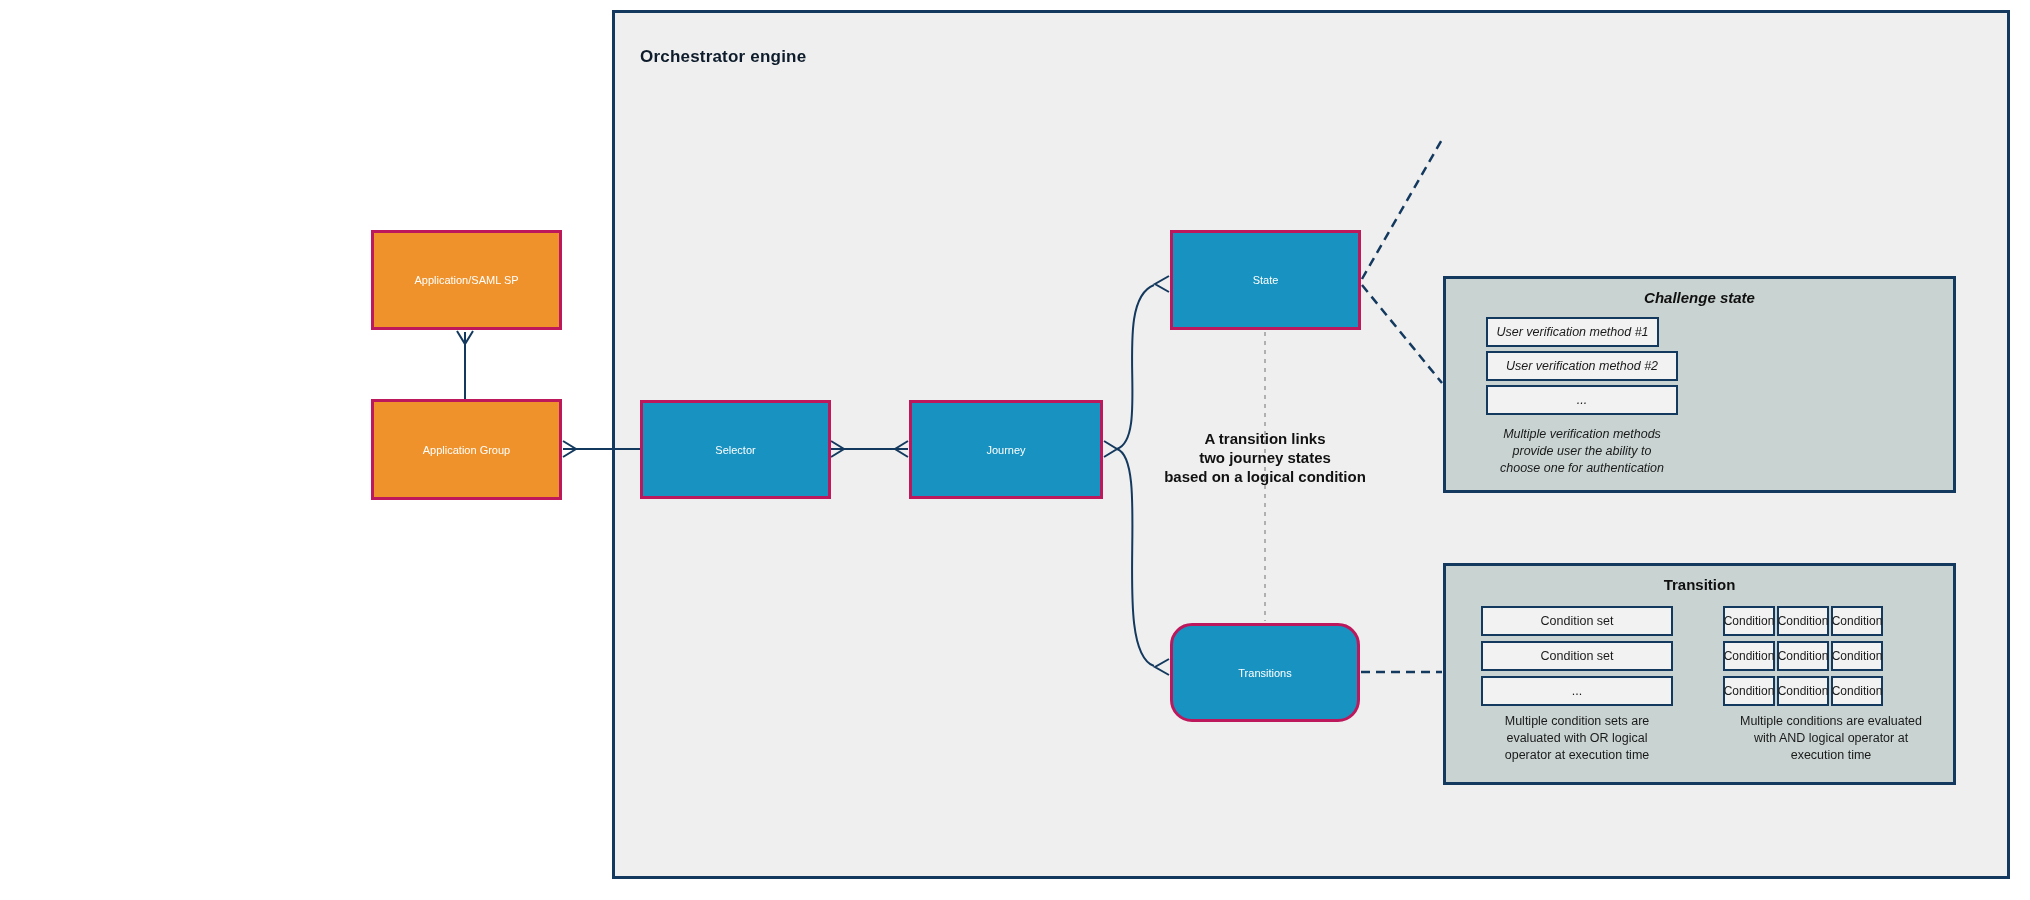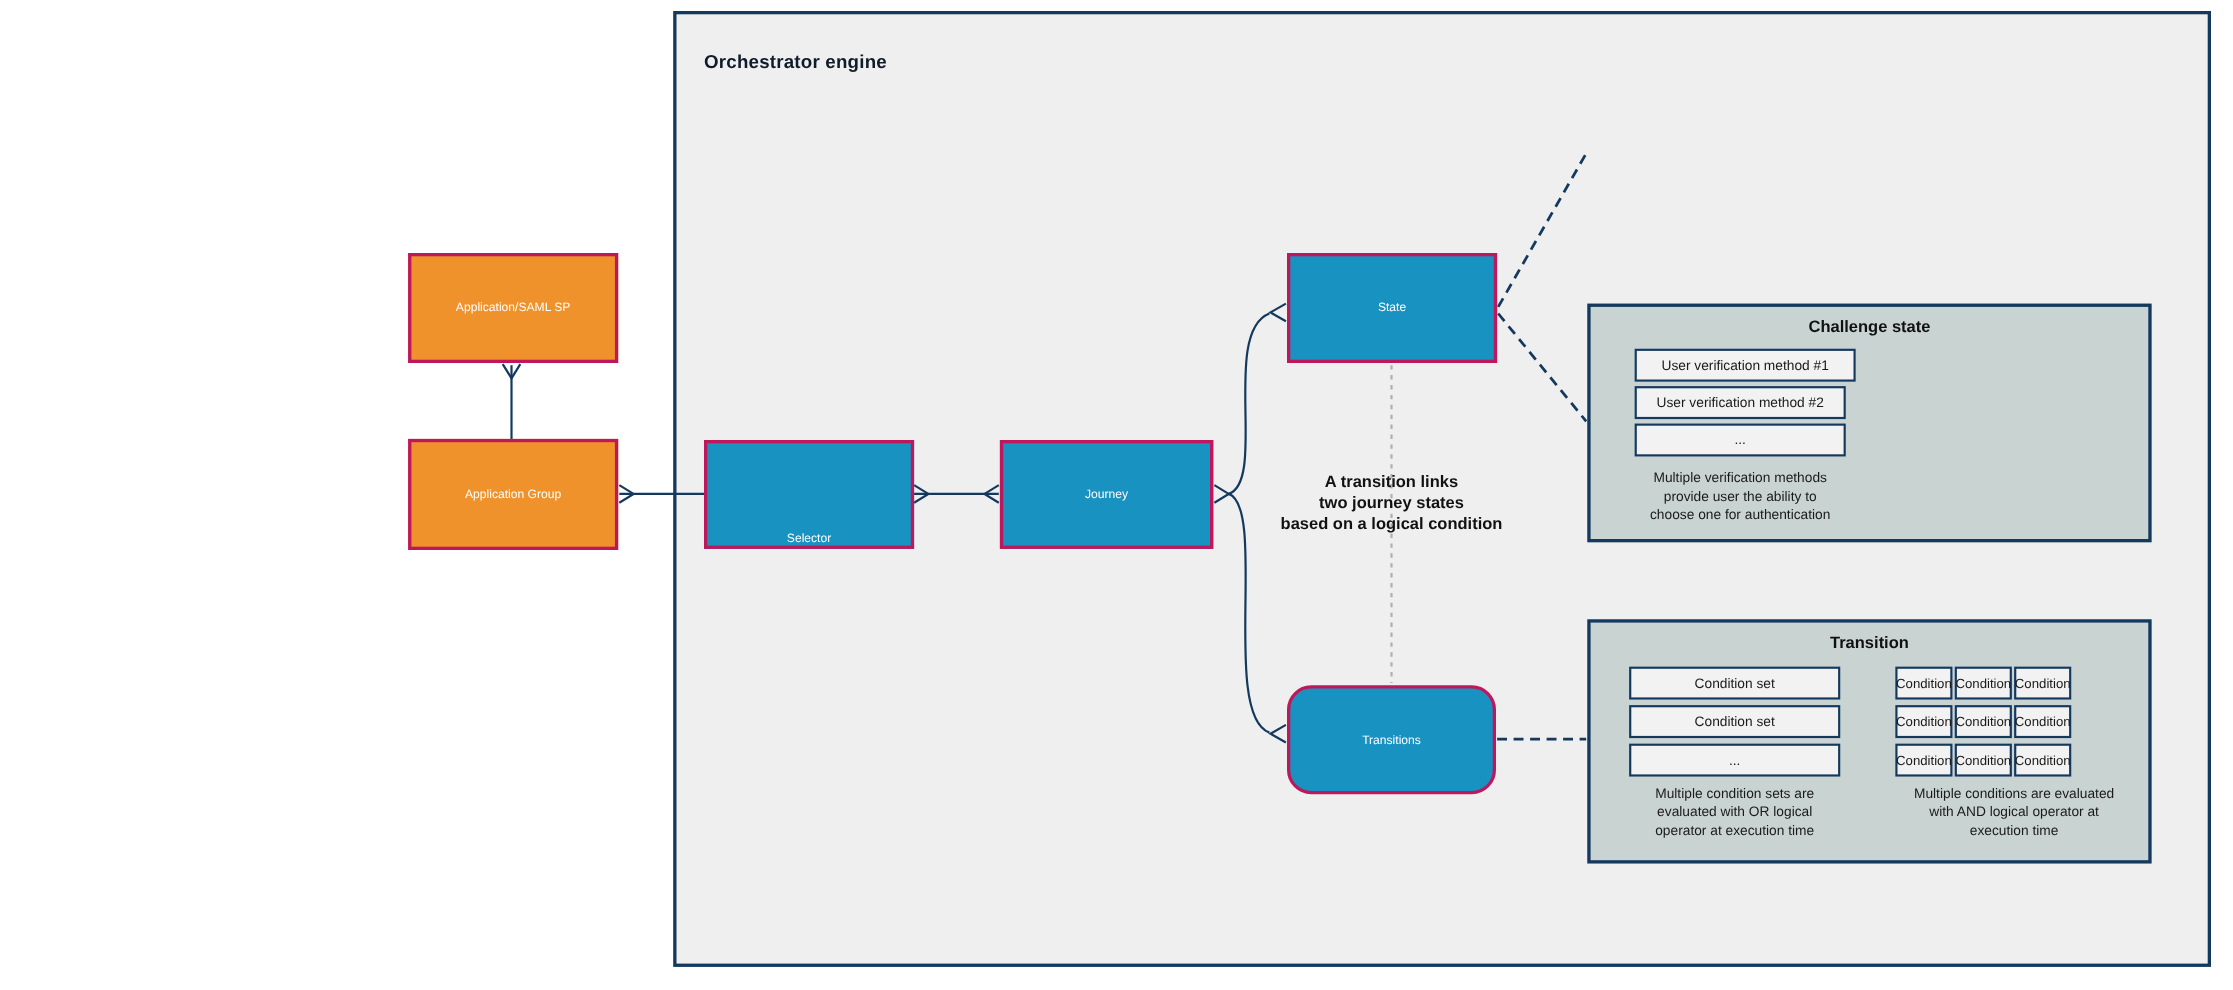--- a/index.html
+++ b/index.html
@@ -86,43 +86,43 @@
     <line x1="1362" y1="285" x2="1442" y2="383" stroke="#14395e" stroke-width="2.5" stroke-dasharray="9 6"></line>
     <line x1="1361" y1="672" x2="1442" y2="672" stroke="#14395e" stroke-width="2.5" stroke-dasharray="9 6"></line>
   </svg>
 
   <div class="node orange" style="left:371px; top:230px; width:191px; height:100px;">
     <span>Application/SAML SP</span>
   </div>
   <div class="node orange" style="left:371px; top:399px; width:191px; height:101px;">
     <span>Application Group</span>
   </div>
-  <div class="node blue" style="left:640px; top:400px; width:191px; height:99px;align-items:flex-end;">
+  <div class="node blue" style="left:640px; top:400px; width:191px; height:99px;">
     <span>Selector</span>
   </div>
   <div class="node blue" style="left:909px; top:400px; width:194px; height:99px;">
     <span>Journey</span>
   </div>
   <div class="node blue" style="left:1170px; top:230px; width:191px; height:100px;">
     <span>State</span>
   </div>
   <div class="node blue" style="left:1170px; top:623px; width:190px; height:99px;border-radius:22px;">
     <span>Transitions</span>
   </div>
 
   <div class="annotation">
     <div>A transition links</div>
     <div>two journey states</div>
     <div>based on a logical condition</div>
   </div>
 
 
-  <div class="sub-panel" style="left:1443px; top:276px; width:513px; height:217px;">
+  <div class="sub-panel" style="left:1443px; top:276px; width:513px; height:217px;font-style:italic;">
     <div class="sp-title">Challenge state</div>
-    <div class="white-box" style="left:40px; top:38px; width:201px; height:30px;">
+    <div class="white-box" style="left:40px; top:38px; width:173px; height:30px;">
       <span>User verification method #1</span>
     </div>
     <div class="white-box" style="left:40px; top:72px; width:192px; height:30px;">
       <span>User verification method #2</span>
     </div>
     <div class="white-box" style="left:40px; top:106px; width:192px; height:30px;">
       <span>...</span>
     </div>
     <div class="caption" style="left:10px; top:147px; width:252px;">
       <div>Multiple verification methods</div>

